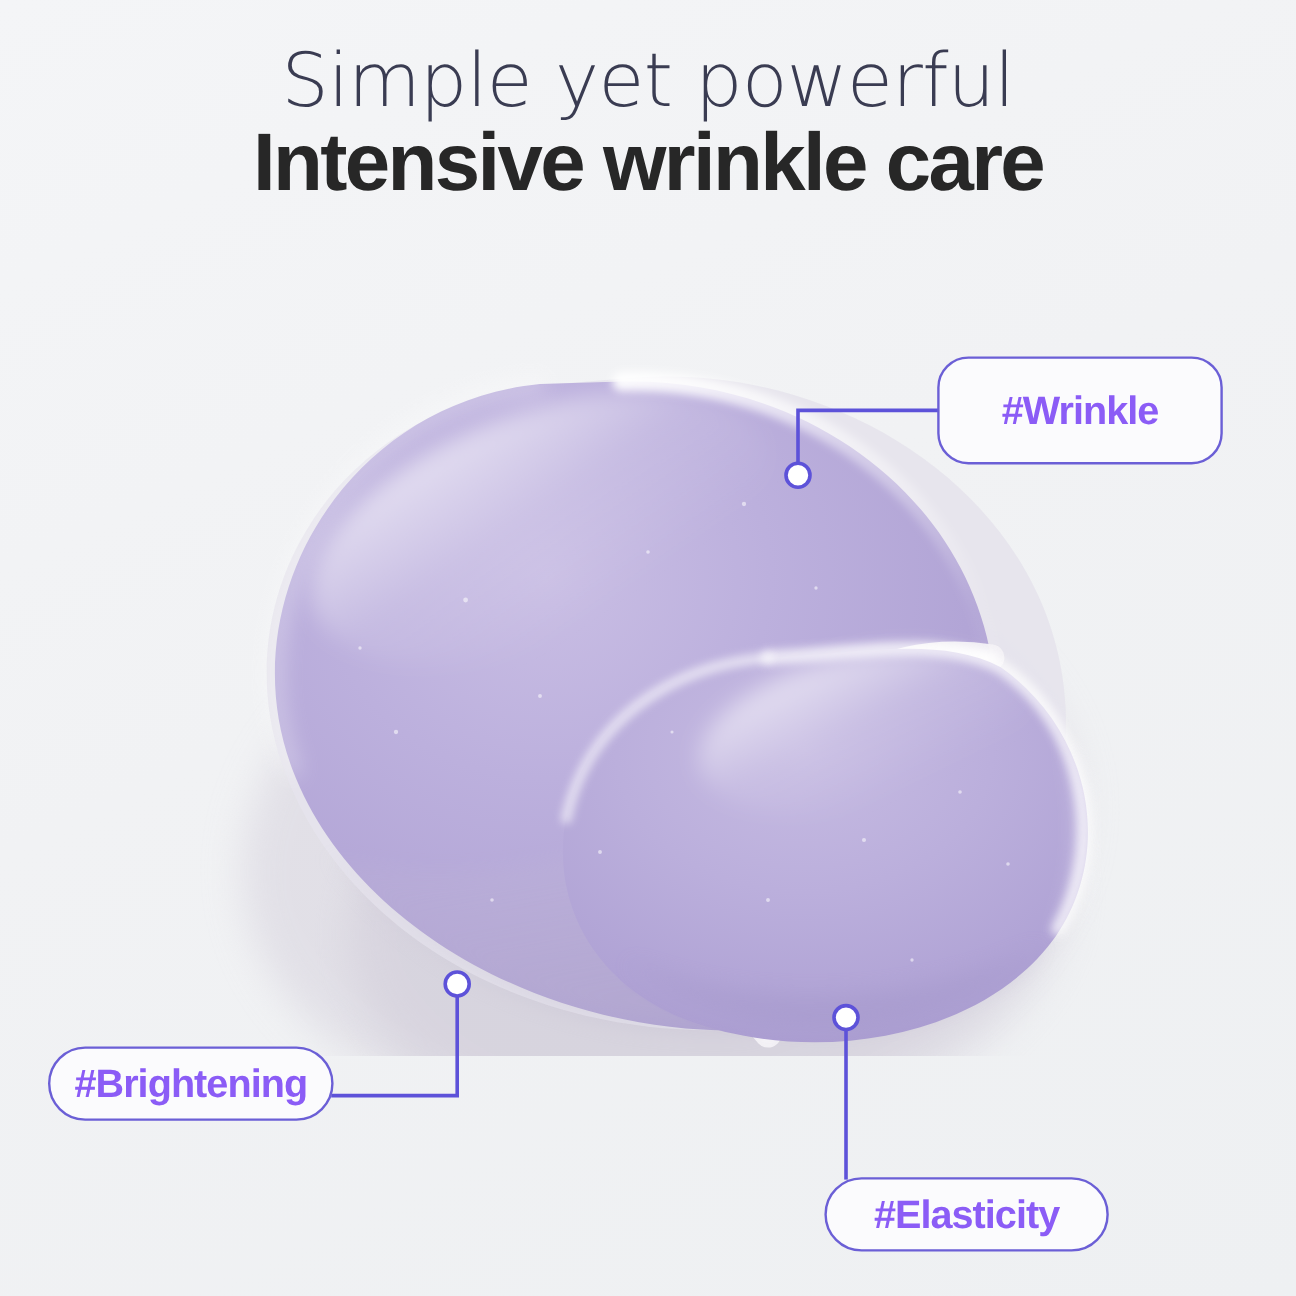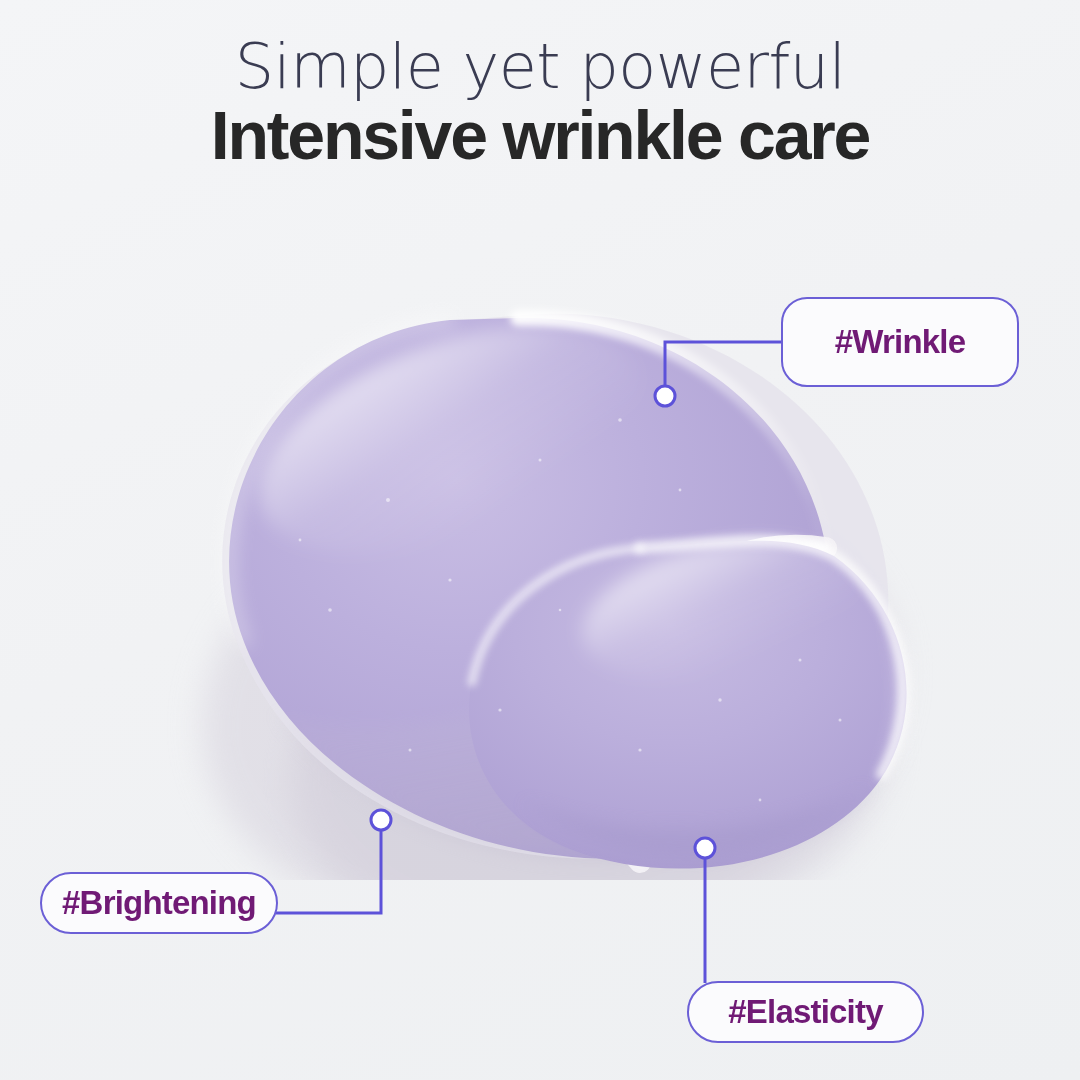--- a/index.html
+++ b/index.html
@@ -71,21 +71,21 @@
   .pill {
     position: absolute;
     z-index: 30;
     box-sizing: border-box;
     display: flex;
     align-items: center;
     justify-content: center;
     text-align: center;
     background: #fbfbfd;
     border: 2px solid #6b5fd6;
-    color: #701a75;
+    color: #8b5cf6;
     font-family: "Liberation Sans", sans-serif;
     font-weight: 700;
     letter-spacing: -0.8px;
   }
   .pill-wrinkle {
     left: 781px;
     top: 297px;
     width: 238px;
     height: 90px;
     border-radius: 26px;

